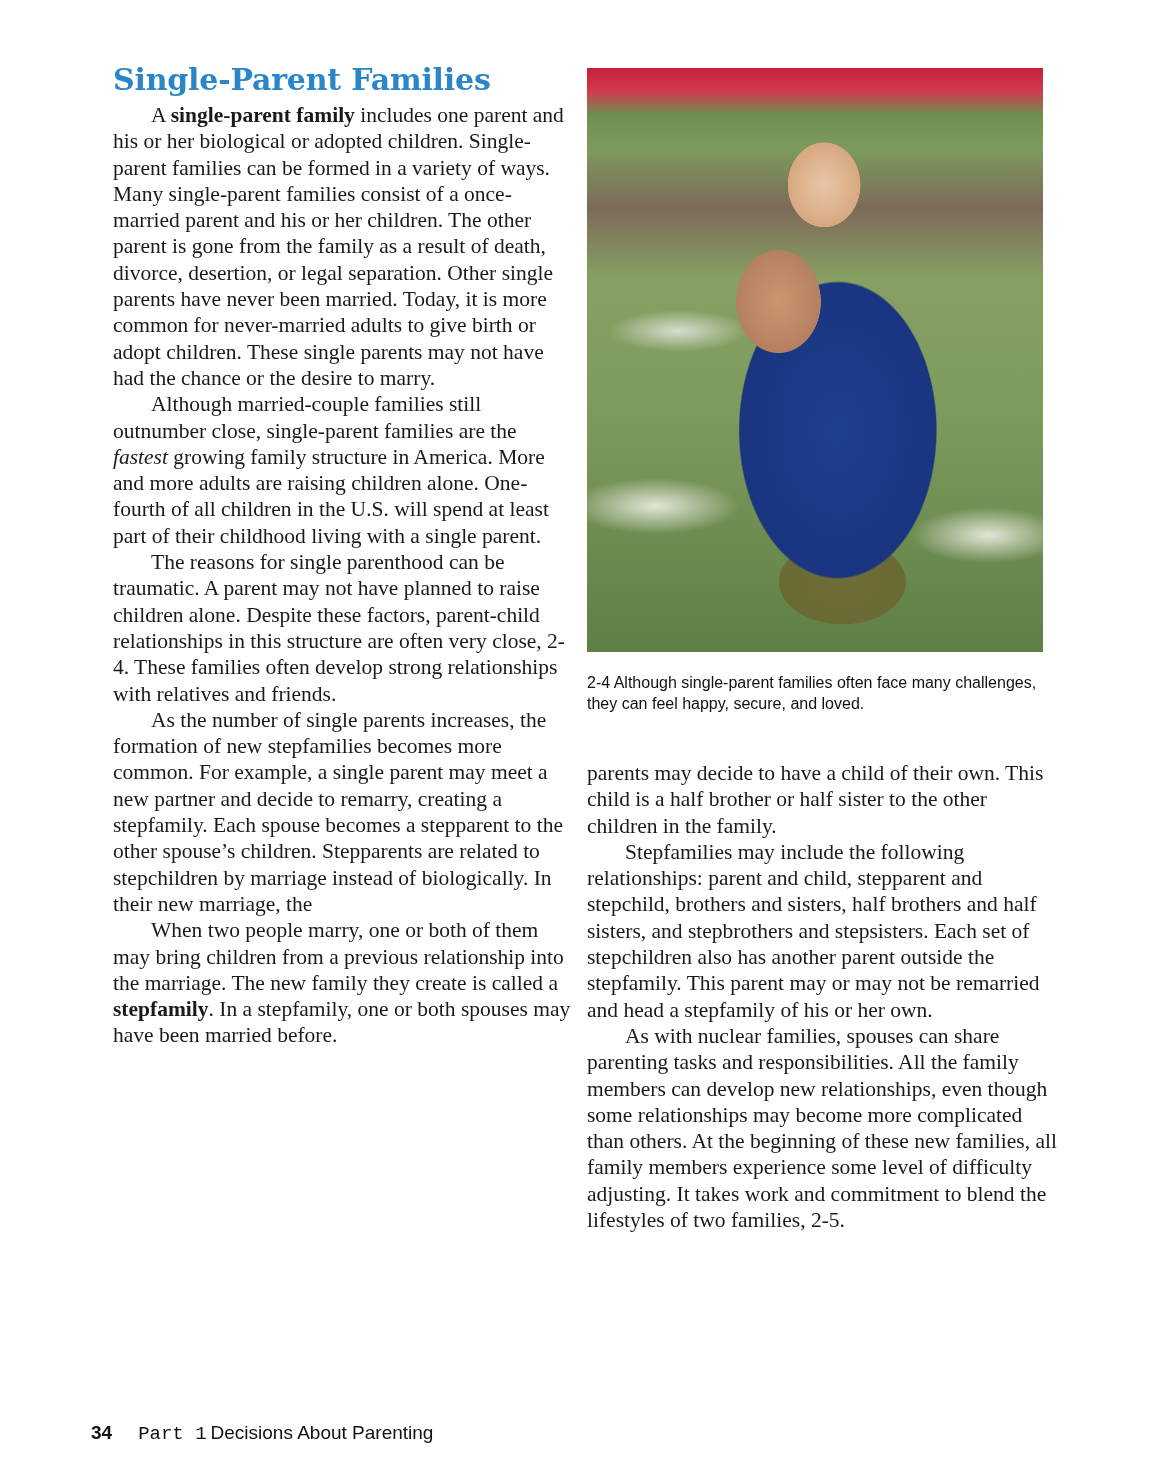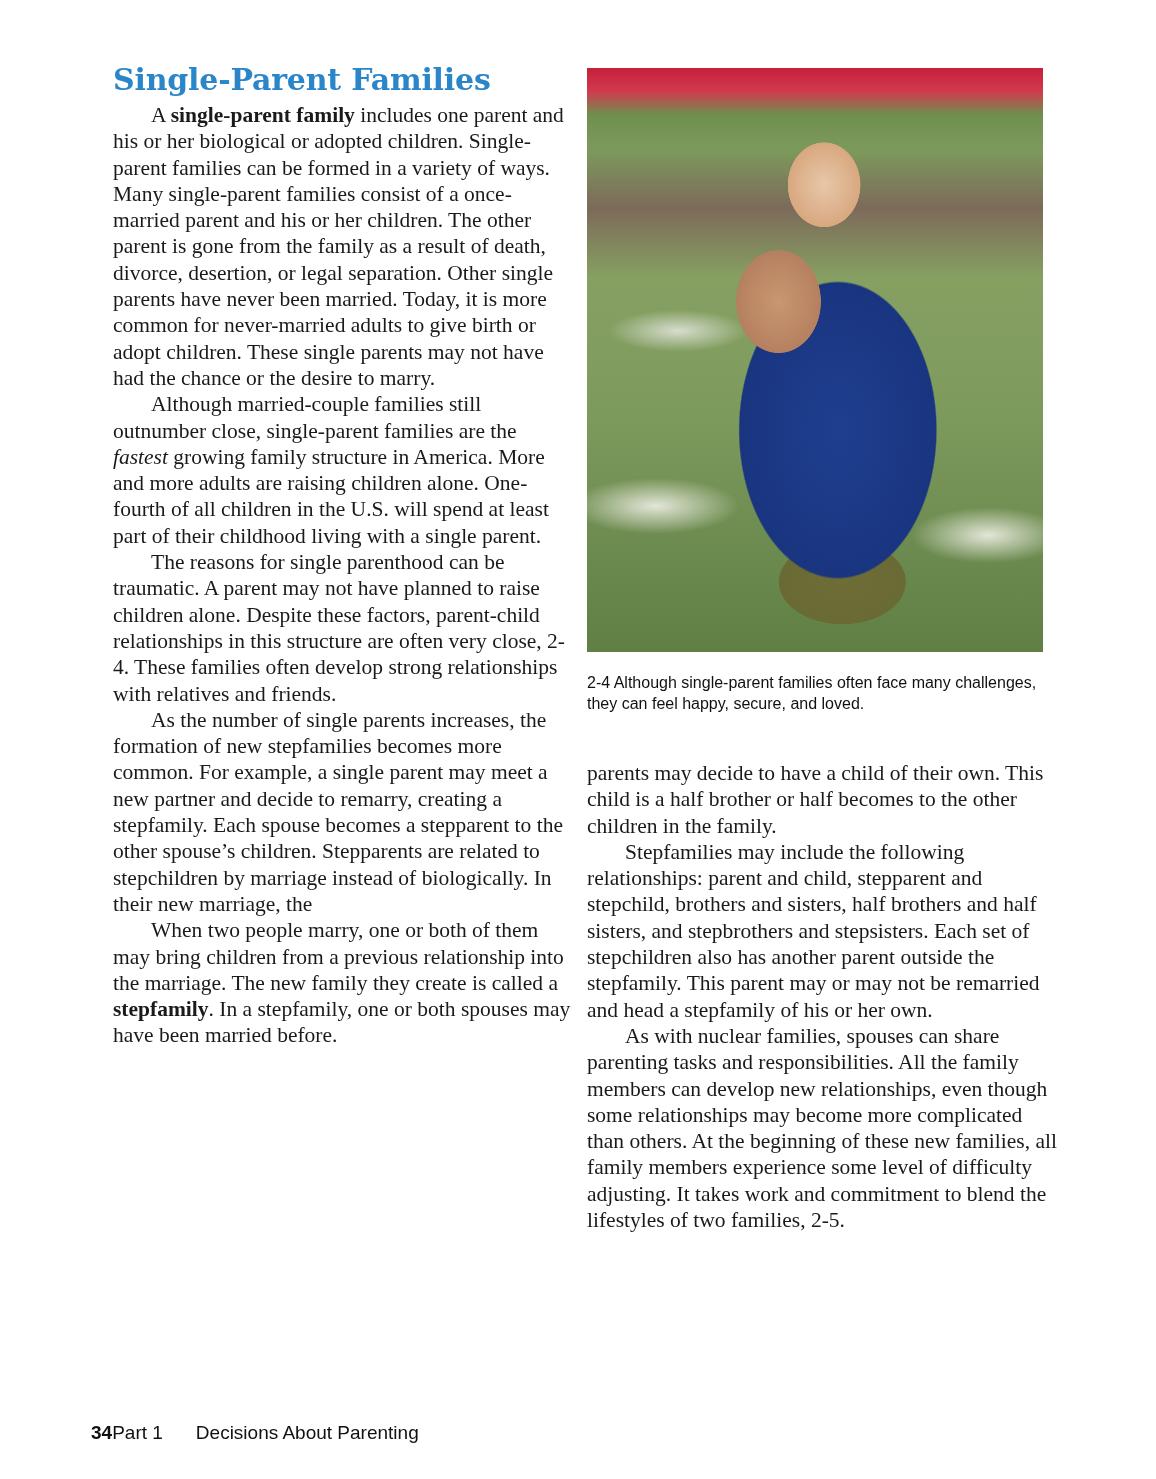--- a/index.html
+++ b/index.html
@@ -18,38 +18,38 @@
       radial-gradient(ellipse 70px 85px at 42% 40%, #c99770 0%, #b58060 60%, rgba(0,0,0,0) 61%),
       radial-gradient(ellipse 140px 210px at 55% 62%, #1e3f8f 0%, #1a3580 70%, rgba(0,0,0,0) 71%),
       radial-gradient(ellipse 90px 60px at 56% 88%, #6f6d37 0%, #6a6a34 70%, rgba(0,0,0,0) 71%),
       radial-gradient(ellipse 120px 40px at 15% 75%, rgba(240,240,230,0.9) 0%, rgba(240,240,230,0) 70%),
       radial-gradient(ellipse 110px 40px at 88% 80%, rgba(240,240,230,0.9) 0%, rgba(240,240,230,0) 70%),
       radial-gradient(ellipse 100px 30px at 20% 45%, rgba(230,232,225,0.85) 0%, rgba(230,232,225,0) 70%),
       linear-gradient(to bottom, #c5203a 0%, #d13a4e 4%, #6f8f4f 8%, #7c9a5c 14%, #7d6a5a 24%, #86a062 36%, #7d9a5d 60%, #5f7f45 100%);
   }
   .caption { position: absolute; left: 587px; top: 673px; width: 450px; font-family: "Liberation Sans", "DejaVu Sans", sans-serif; font-weight: normal; font-size: 16px; line-height: 20.5px; color: #111; }
   .footer { position: absolute; left: 91px; top: 1421px; font-family: "Liberation Sans", "DejaVu Sans", sans-serif; font-size: 19px; line-height: 24px; color: #111; white-space: pre; }
-  .footer .pg { font-weight: bold; margin-right: 0; }
-  .footer .part { margin-right: 33px; }
+  .footer .pg { font-weight: bold; margin-right: 26px; }
+  .footer .part { margin-right: 4px; font-family: Liberation Mono, monospace; }
 </style>
 </head>
 <body>
 
 <div class="col col-left">
   <h2>Single-Parent Families</h2>
   <p><span>A </span><b>single-parent family</b><span> includes one parent and his or her biological or adopted children. Single-parent families can be formed in a variety of ways. Many single-parent families consist of a once-married parent and his or her children. The other parent is gone from the family as a result of death, divorce, desertion, or legal separation. Other single parents have never been married. Today, it is more common for never-married adults to give birth or adopt children. These single parents may not have had the chance or the desire to marry.</span></p>
   <p><span>Although married-couple families still outnumber close, single-parent families are the </span><i>fastest</i><span> growing family structure in America. More and more adults are raising children alone. One-fourth of all children in the U.S. will spend at least part of their childhood living with a single parent.</span></p>
   <p>The reasons for single parenthood can be traumatic. A parent may not have planned to raise children alone. Despite these factors, parent-child relationships in this structure are often very close, 2-4. These families often develop strong relationships with relatives and friends.</p>
 
   <p>As the number of single parents increases, the formation of new stepfamilies becomes more common. For example, a single parent may meet a new partner and decide to remarry, creating a stepfamily. Each spouse becomes a stepparent to the other spouse’s children. Stepparents are related to stepchildren by marriage instead of biologically. In their new marriage, the</p>
   <p><span>When two people marry, one or both of them may bring children from a previous relationship into the marriage. The new family they create is called a </span><b>stepfamily</b><span>. In a stepfamily, one or both spouses may have been married before.</span></p>
 </div>
 
 <div class="photo" title="Smiling father carrying toddler on his shoulders in a field of white flowers"></div>
 <div class="caption">2-4 Although single-parent families often face many challenges, they can feel happy, secure, and loved.</div>
 
 <div class="col col-right">
-  <p class="noindent">parents may decide to have a child of their own. This child is a half brother or half becomes to the other children in the family.</p>
+  <p class="noindent">parents may decide to have a child of their own. This child is a half brother or half sister to the other children in the family.</p>
   <p>Stepfamilies may include the following relationships: parent and child, stepparent and stepchild, brothers and sisters, half brothers and half sisters, and stepbrothers and stepsisters. Each set of stepchildren also has another parent outside the stepfamily. This parent may or may not be remarried and head a stepfamily of his or her own.</p>
   <p>As with nuclear families, spouses can share parenting tasks and responsibilities. All the family members can develop new relationships, even though some relationships may become more complicated than others. At the beginning of these new families, all family members experience some level of difficulty adjusting. It takes work and commitment to blend the lifestyles of two families, 2-5.</p>
 </div>
 
 <div class="footer"><span class="pg">34</span><span class="part">Part 1</span><span>Decisions About Parenting</span></div>
 
 </body></html>

